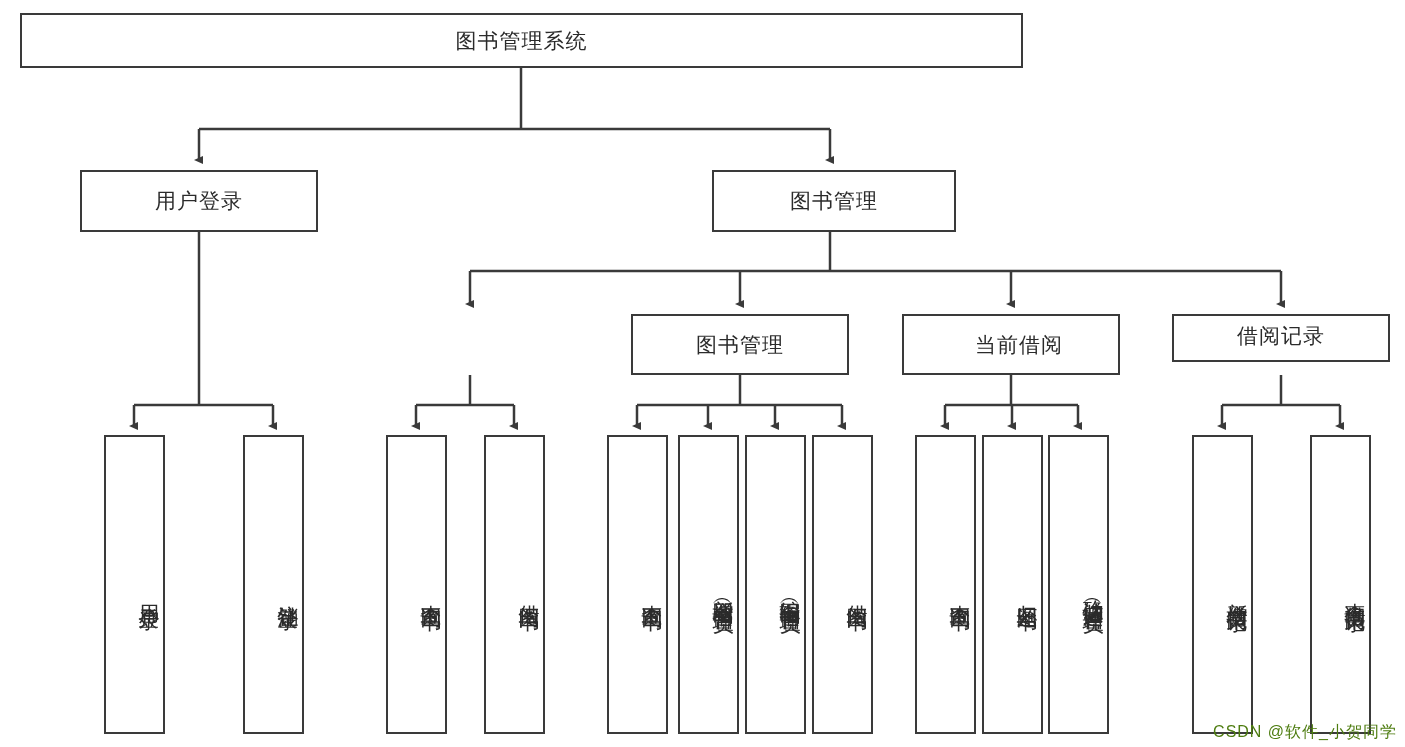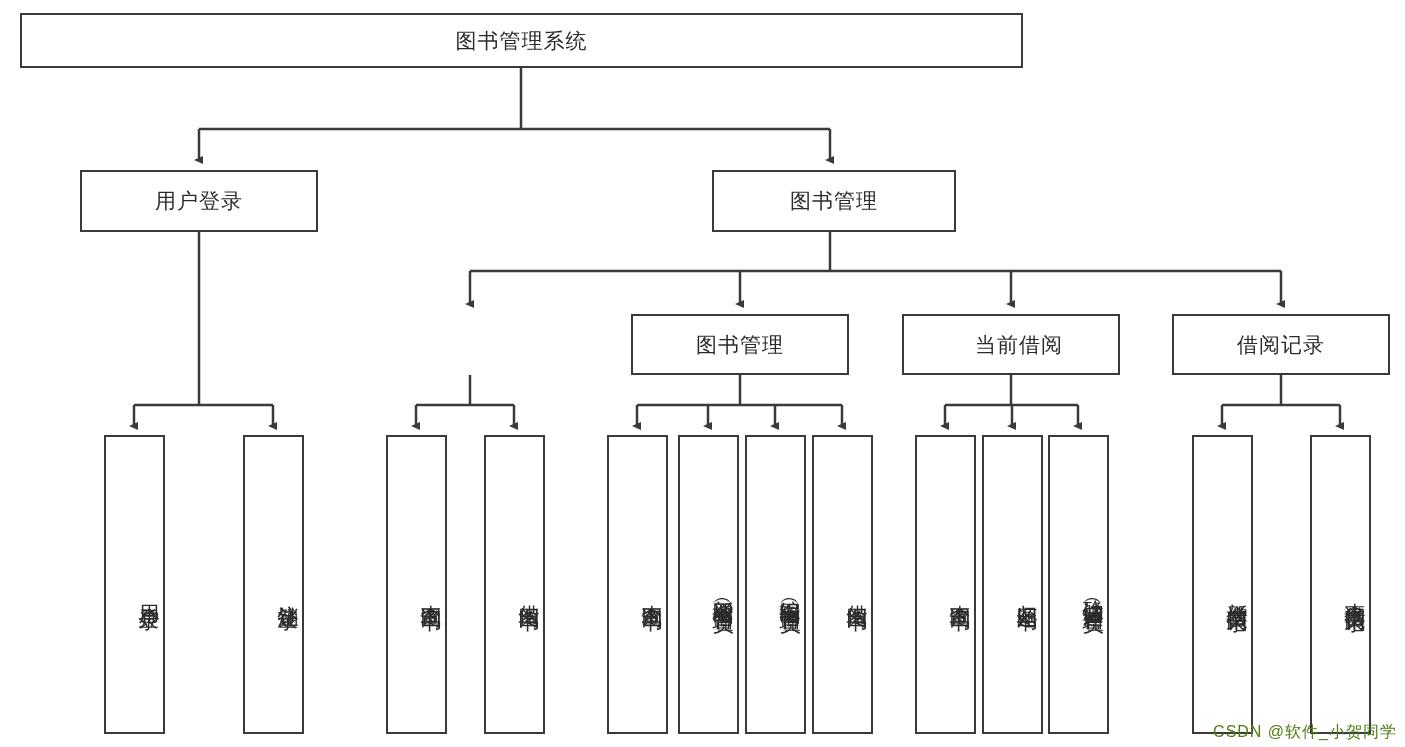--- a/index.html
+++ b/index.html
@@ -129,21 +129,21 @@
   <div class="node horiz" style="left:712px; top:170px; width:244px; height:62px;">
     <span>图书管理</span>
   </div>
 
   <div class="node horiz" style="left:631px; top:314px; width:218px; height:61px;">
     <span>图书管理</span>
   </div>
   <div class="node horiz" style="left:902px; top:314px; width:218px; height:61px;padding-left:16px;">
     <span>当前借阅</span>
   </div>
-  <div class="node horiz" style="left:1172px; top:314px; width:218px; height:61px;">
+  <div class="node horiz" style="left:1172px; top:314px; width:218px; height:48px;font-family:Liberation Mono, monospace;">
     <span>借阅记录</span>
   </div>
 
   <div class="node vert" style="left:104px; top:435px; width:61px; height:299px;">
     <span class="vtext">用户登录</span>
   </div>
   <div class="node vert" style="left:243px; top:435px; width:61px; height:299px;">
     <span class="vtext">注销登录</span>
   </div>
   <div class="node vert" style="left:386px; top:435px; width:61px; height:299px;">

